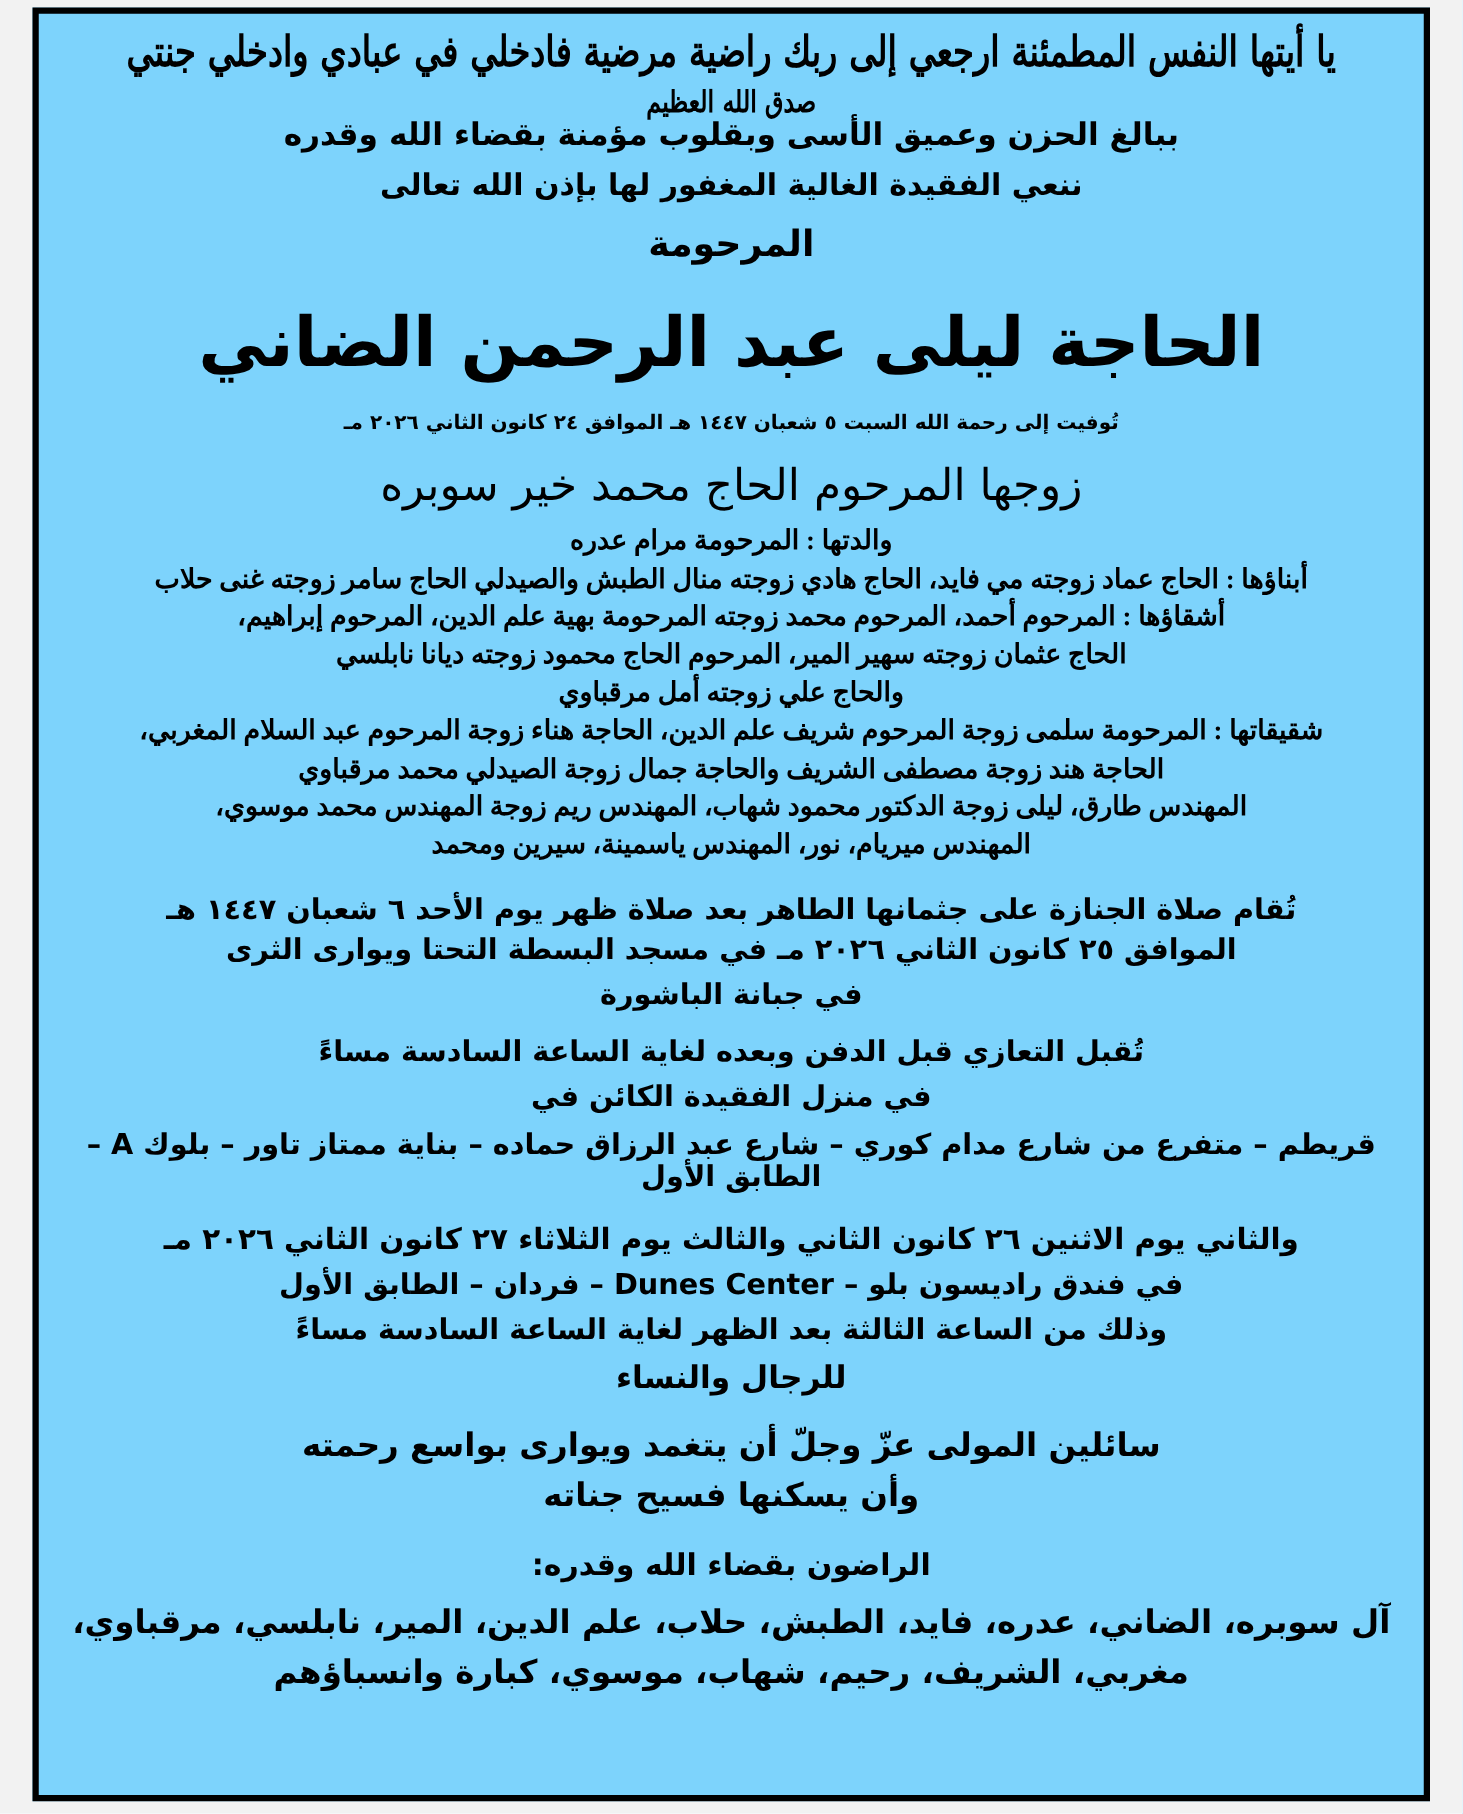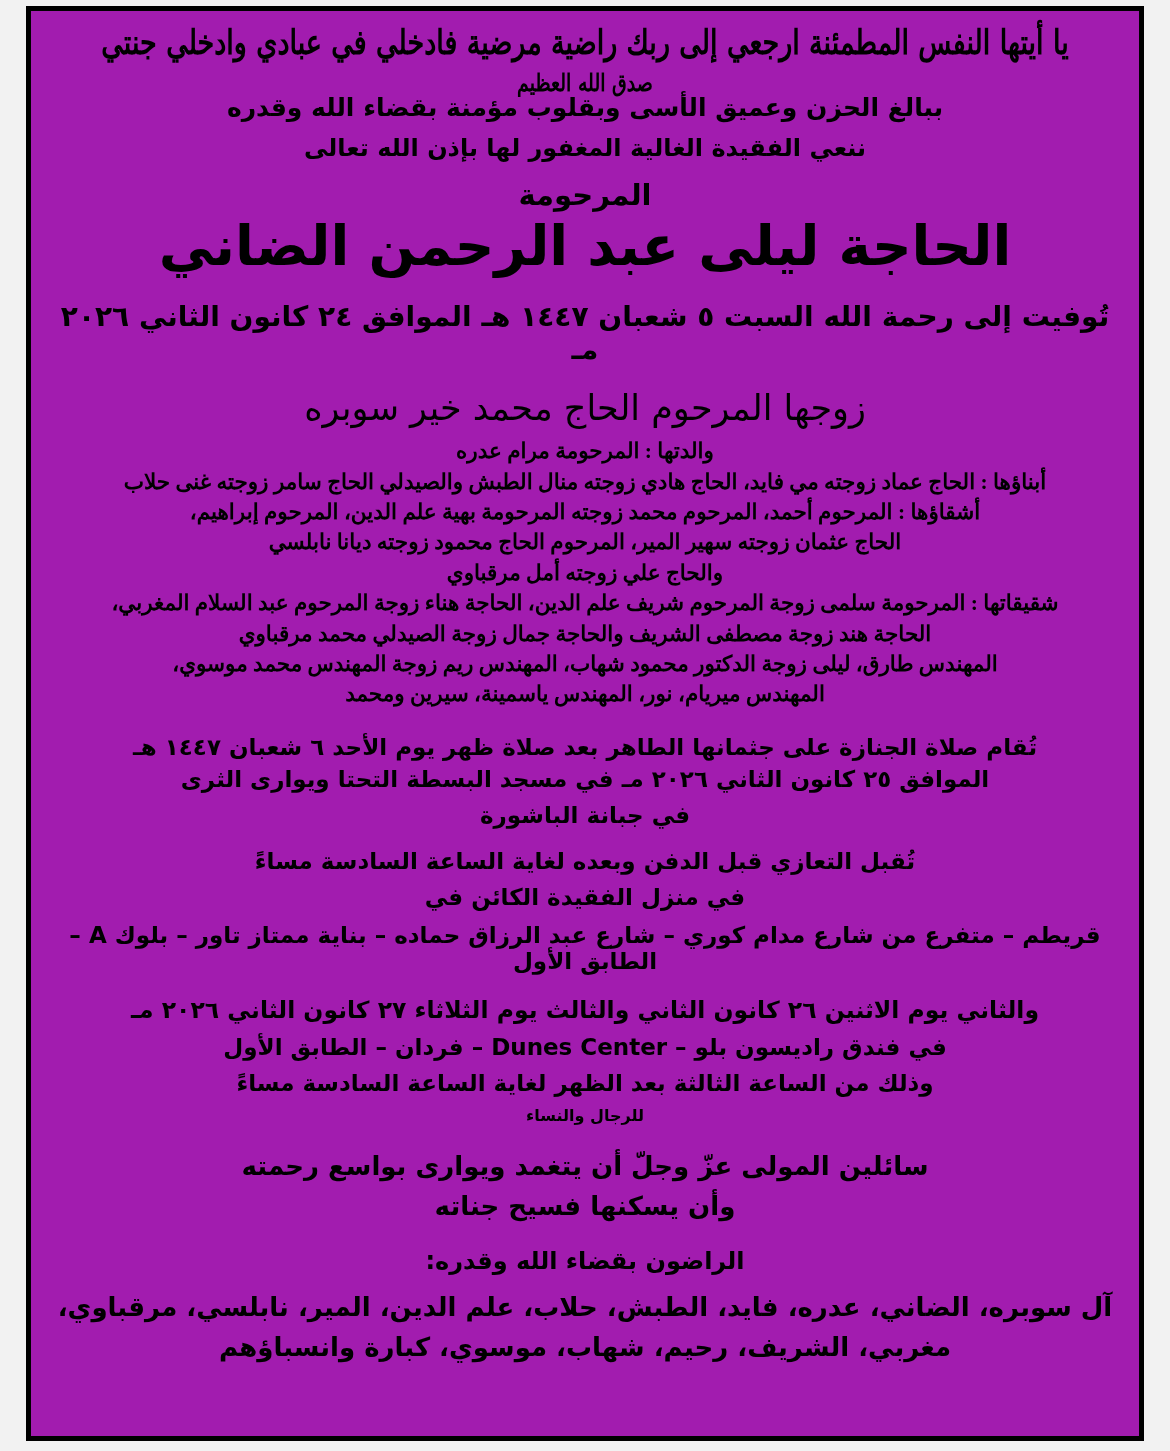--- a/index.html
+++ b/index.html
@@ -19,21 +19,21 @@
     width: 1170px;
     height: 1451px;
     background: #f2f2f2;
     box-sizing: border-box;
     padding: 6px 26px 10px 26px;
   }
   .notice {
     position: relative;
     width: 100%;
     height: 100%;
-    background: #a21caf;
+    background: #7dd3fc;
     border: 5px solid #000000;
     box-sizing: border-box;
     padding: 8px 14px 6px 14px;
     display: flex;
     flex-direction: column;
     align-items: center;
     text-align: center;
     direction: rtl;
   }
 
@@ -68,25 +68,25 @@
   }
   .marhouma {
     font-size: 29px;
     font-weight: 700;
     margin-top: 16px;
     text-align: right;
   }
   .deceased-name {
     font-size: 55px;
     font-weight: 700;
-    margin-top: 2px;
+    margin-top: 30px;
     letter-spacing: -0.5px;
   }
   .death-date {
-    font-size: 28px;
+    font-size: 16px;
     font-weight: 700;
     margin-top: 22px;
   }
   .husband {
     font-size: 35px;
     font-weight: 400;
     margin-top: 22px;
   }
   .rel-line {
     font-size: 21.5px;
@@ -137,21 +137,21 @@
     font-size: 23px;
     font-weight: 700;
     margin-top: 10px;
   }
   .hours {
     font-size: 23px;
     font-weight: 700;
     margin-top: 10px;
   }
   .gender {
-    font-size: 16px;
+    font-size: 25px;
     font-weight: 700;
     margin-top: 10px;
   }
   .dua1 {
     font-size: 26px;
     font-weight: 700;
     margin-top: 26px;
     letter-spacing: 1px;
   }
   .dua2 {

